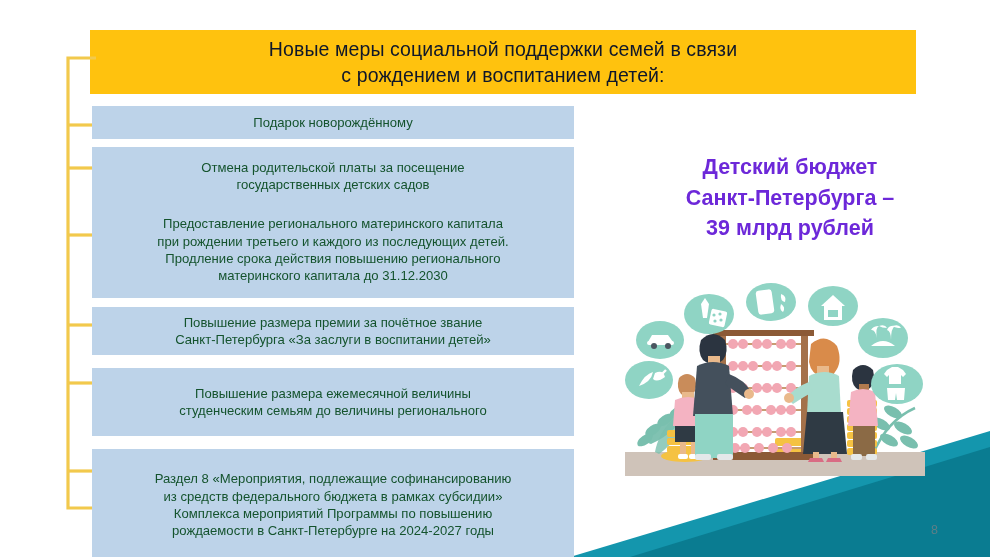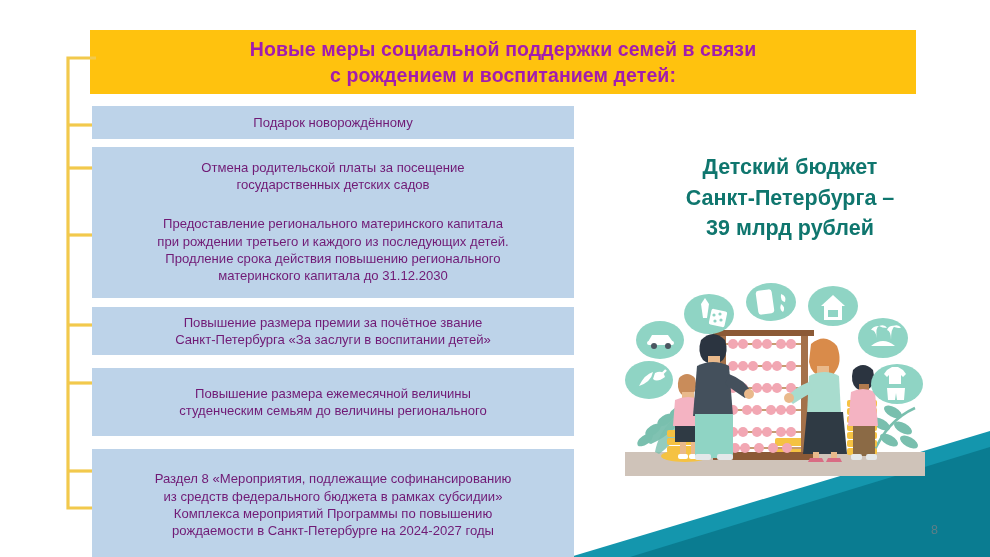--- a/index.html
+++ b/index.html
@@ -20,49 +20,49 @@
 
   
   #title-banner {
     position:absolute; left:90px; top:30px;
     width:826px; height:64px;
     background:#FFC20E;
     display:flex; align-items:center; justify-content:center;
     text-align:center;
   }
   #title-banner .title-text {
-    color:#a21caf;
+    color:#0f172a;
     font-size:19.5px;
-    font-weight:bold;
+    font-weight:normal;
     line-height:1.35;
     letter-spacing:.1px;
   }
 
   
   #connector { position:absolute; left:62px; top:28px; width:48px; height:510px; }
 
   
   .measure-box {
     position:absolute; left:92px; width:482px;
     background:#BDD3E9;
     display:flex; align-items:center; justify-content:center;
     text-align:center;
     padding:3px 10px;
   }
   .measure-box .mtext {
-    color:#701a75;
+    color:#14532d;
     font-size:13.1px;
     line-height:1.32;
   }
 
   
   #budget-heading {
     position:absolute; left:622px; top:152px; width:336px;
     text-align:center;
-    color:#0f766e;
+    color:#6d28d9;
     font-size:21.5px;
     font-weight:bold;
     line-height:1.42;
   }
 
   
   #illustration { position:absolute; left:625px; top:282px; width:310px; height:206px; }
 
   
   #page-number {

